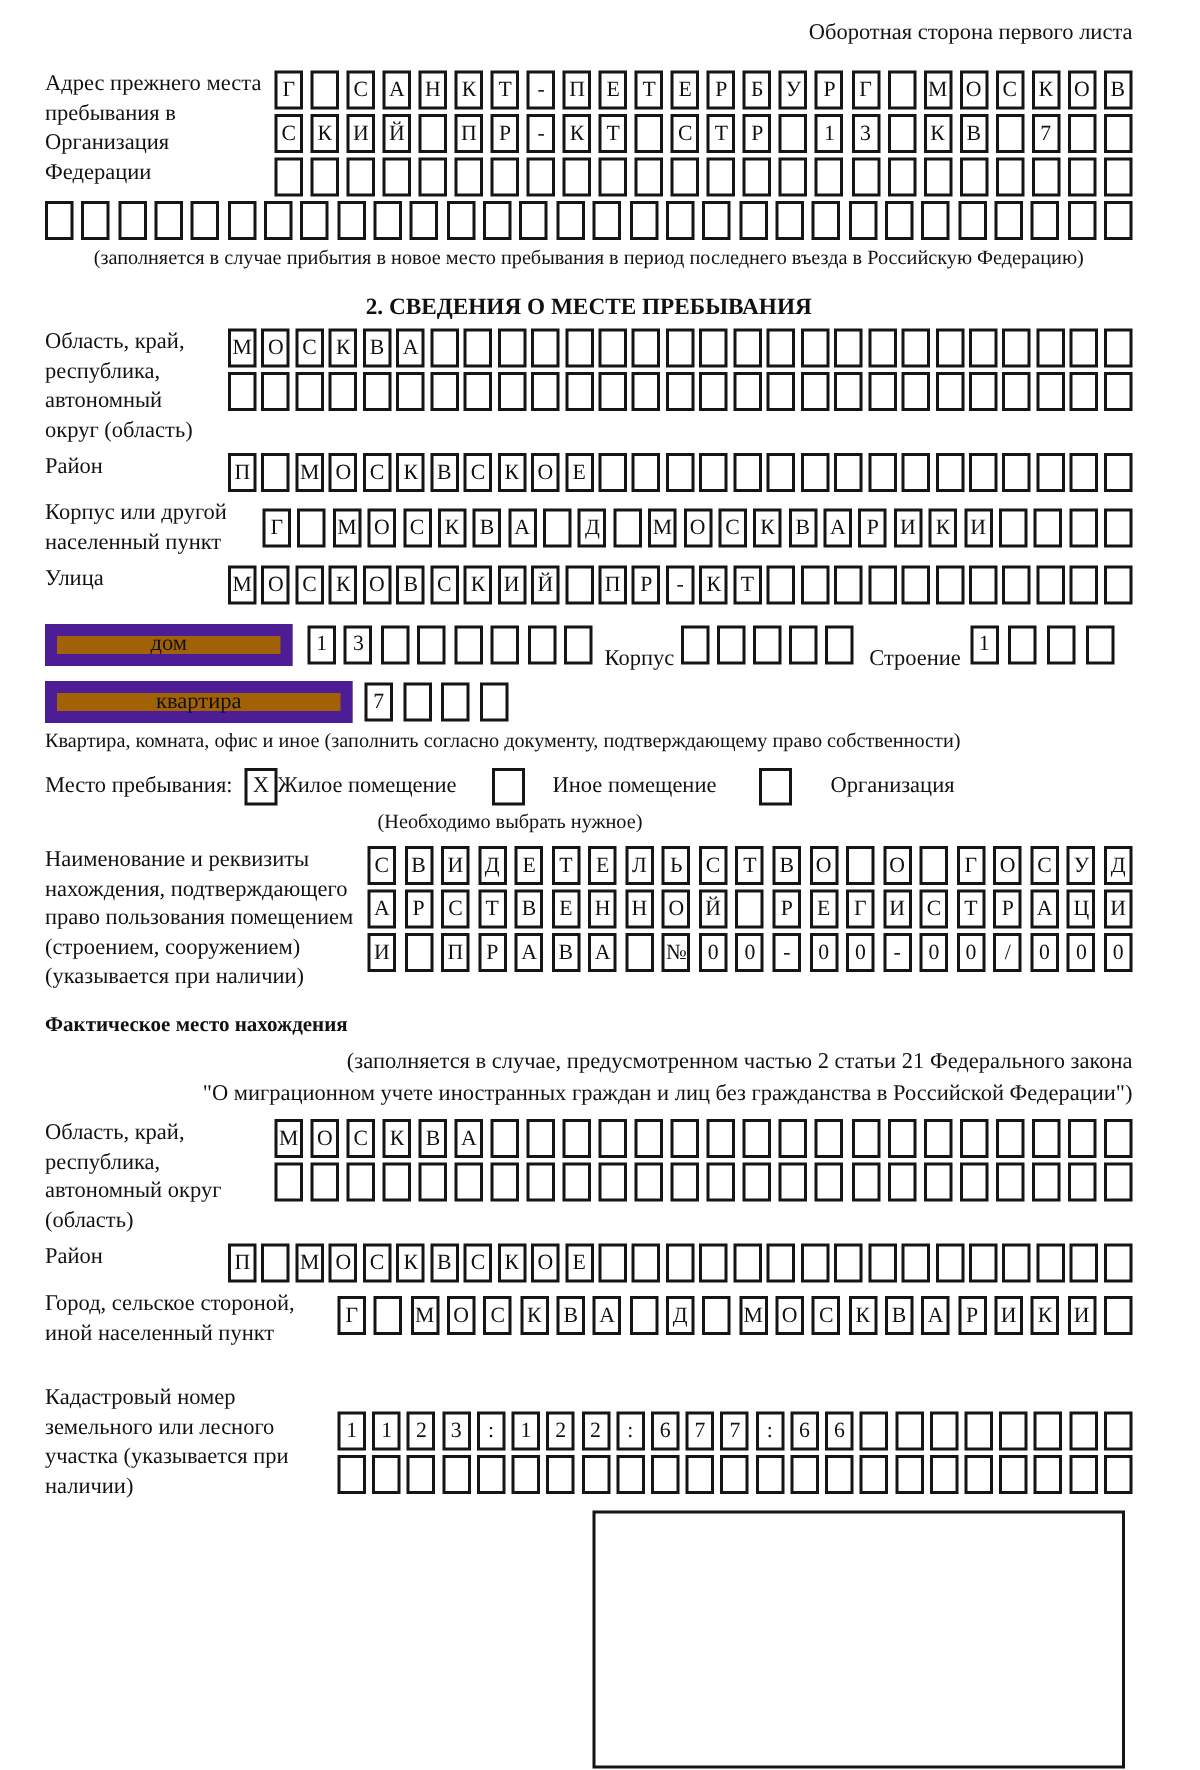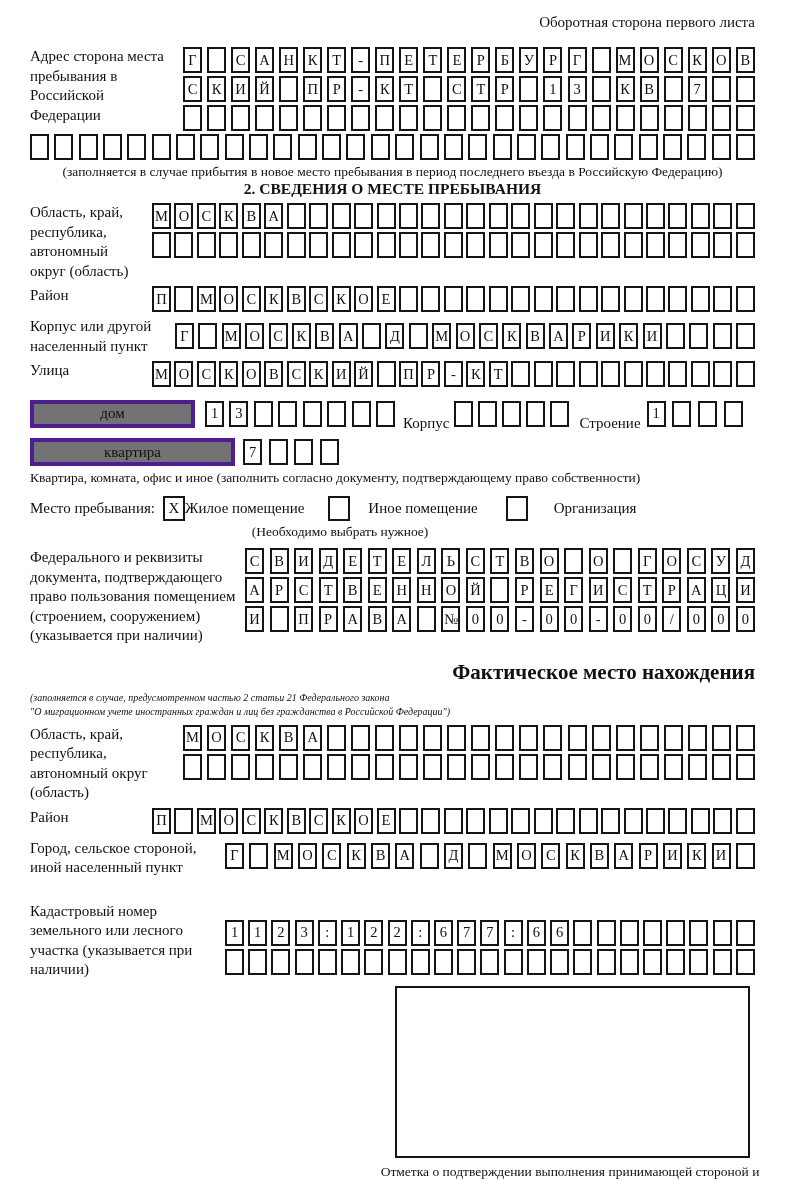--- a/index.html
+++ b/index.html
@@ -10,43 +10,43 @@
   .frow{display:flex;align-items:flex-start;margin-top:5px;}
   .lbl{flex:none;font-size:15px;line-height:1.3;padding-right:6px;box-sizing:border-box;}
   .gridcol{flex:none;}
   .gridcol .cellrow + .cellrow{margin-top:3px;}
   .cellrow{display:flex;justify-content:space-between;flex:none;}
   .cb{flex:none;width:19px;height:26px;border:2px solid #151515;background:#fff;
       display:flex;align-items:center;justify-content:center;
       font-size:14.5px;line-height:1;box-sizing:border-box;}
   .caption{font-size:13.5px;margin-top:4px;}
   .caption.center{text-align:center;}
-  .sec-title{font-size:15.5px;font-weight:bold;text-align:center;margin:0 0 4px 0;}
-  .labelbox{flex:none;border:4px solid #4c1d95;height:28px;display:flex;align-items:center;
-            justify-content:center;font-size:15px;box-sizing:border-box;background:#737373;}
+  .sec-title{font-size:15.5px;font-weight:bold;text-align:center;margin:16px 0 4px 0;}
+  .labelbox{flex:none;border:8px solid #4c1d95;height:28px;display:flex;align-items:center;
+            justify-content:center;font-size:15px;box-sizing:border-box;background:#a16207;}
   .midlbl{flex:none;font-size:15px;margin-top:20px;}
   .stayrow{display:flex;align-items:center;margin-top:10px;font-size:15px;}
   .ck{flex:none;width:22px;height:25px;border:2px solid #151515;display:flex;align-items:center;
       justify-content:center;font-size:15px;box-sizing:border-box;background:#fff;}
   .note-center{width:620px;text-align:center;font-size:13.5px;margin-top:3px;}
-  .fact-title{font-size:21px;font-weight:bold;text-align:right;margin:14px 0 6px 0;}
-  .fact-cap{font-size:10px;text-align:left;line-height:1.45;font-style:italic;}
+  .fact-title{font-size:14px;font-weight:bold;text-align:left;margin:14px 0 6px 0;}
+  .fact-cap{font-size:15px;text-align:right;line-height:1.45;}
   .stampbox{margin:6px 0 0 365px;width:355px;height:172px;border:2px solid #151515;
             box-sizing:border-box;background:#fff;}
   .stampcap{margin:4px 0 0 345px;width:390px;text-align:center;font-size:13.5px;line-height:1.45;}
 </style>
 </head>
 <body>
 
 <div class="page">
 
   <div class="page-note">Оборотная сторона первого листа</div>
 
   <div class="frow">
-    <div class="lbl" style="width:153px">Адрес сторона места пребывания в Российской Федерации</div>
+    <div class="lbl" style="width:153px">Адрес прежнего места пребывания в Организация Федерации</div>
     <div class="gridcol">
       <div class="cellrow" style="width:572px">
           <span class="cb">Г</span>
           <span class="cb"></span>
           <span class="cb">С</span>
           <span class="cb">А</span>
           <span class="cb">Н</span>
           <span class="cb">К</span>
           <span class="cb">Т</span>
           <span class="cb">-</span>
@@ -363,21 +363,21 @@
     <span class="ck" style="margin-left:8px">X</span>
     <span style="margin-left:0">Жилое помещение</span>
     <span class="ck" style="margin-left:24px"></span>
     <span style="margin-left:18px">Иное помещение</span>
     <span class="ck" style="margin-left:28px"></span>
     <span style="margin-left:26px">Организация</span>
   </div>
   <div class="note-center">(Необходимо выбрать нужное)</div>
 
   <div class="frow" style="margin-top:8px">
-    <div class="lbl" style="width:215px">Федерального и реквизиты документа, подтверждающего право пользования помещением (строением, сооружением) (указывается при наличии)</div>
+    <div class="lbl" style="width:215px">Наименование и реквизиты нахождения, подтверждающего право пользования помещением (строением, сооружением) (указывается при наличии)</div>
     <div class="gridcol">
       <div class="cellrow" style="width:510px">
           <span class="cb">С</span>
           <span class="cb">В</span>
           <span class="cb">И</span>
           <span class="cb">Д</span>
           <span class="cb">Е</span>
           <span class="cb">Т</span>
           <span class="cb">Е</span>
           <span class="cb">Л</span>

